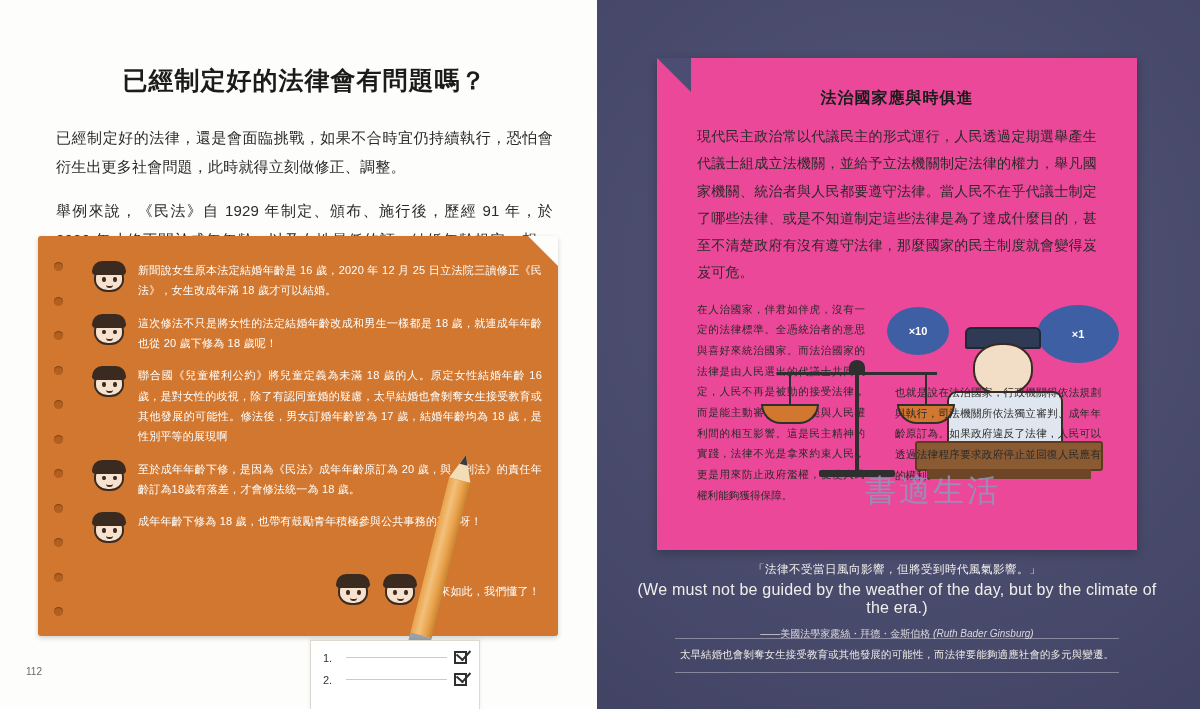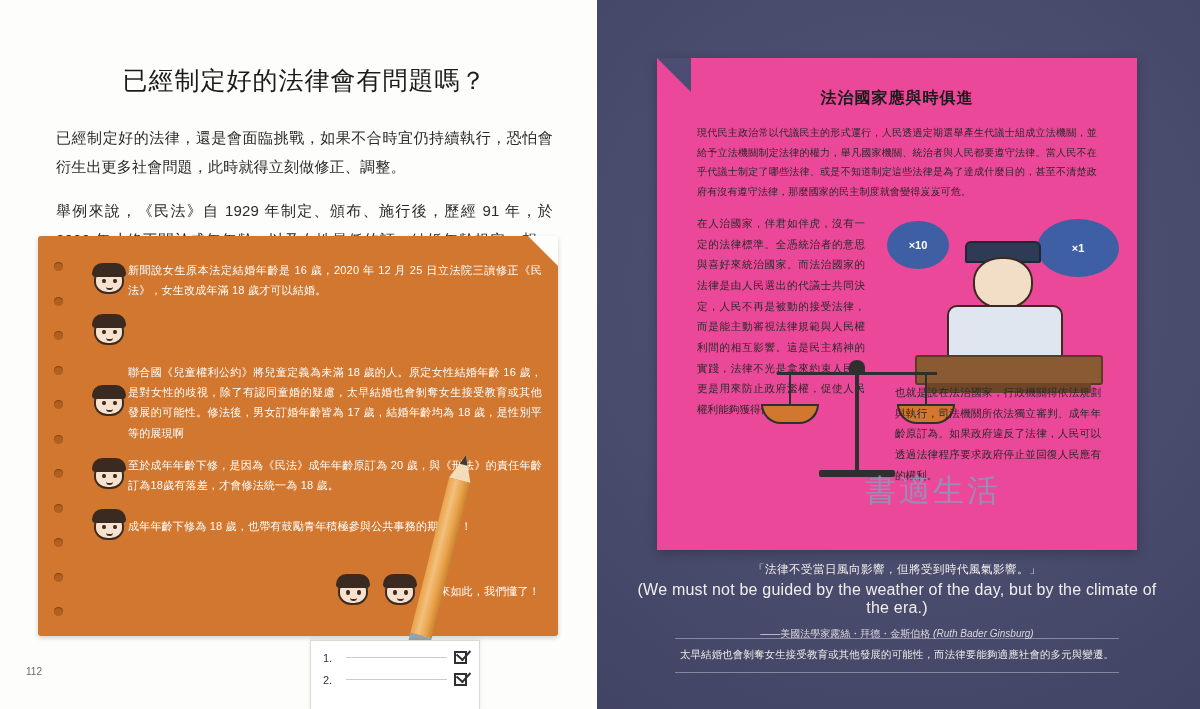--- a/index.html
+++ b/index.html
@@ -19,21 +19,21 @@
   .left {
     position: relative;
     width: 597px; height: 709px;
     background: #fdfdfb;
     flex: 0 0 597px;
   }
   .left-inner { padding: 48px 44px 0 56px; }
 
   h1.title {
     font-size: 25px;
-    font-weight: normal;
+    font-weight: bold;
     color: #1b1b1b;
     letter-spacing: 1px;
     text-align: center;
     margin: 16px 0 26px 0;
   }
 
   p.body {
     font-size: 15px;
     line-height: 1.95;
     color: #2a2a2a;
@@ -73,21 +73,22 @@
   }
   .note-list {
     position: absolute;
     left: 52px; top: 22px;
     width: 452px;
     display: flex; flex-direction: column;
     gap: 10px;
   }
   .note-row {
     display: flex;
-    align-items: center;
+    align-items: flex-start;
+    gap: 10px;
   }
   .avatar {
     flex: 0 0 38px;
     width: 38px; height: 38px;
     position: relative;
     margin-top: 1px;
   }
   .face {
     position: absolute; left: 4px; top: 6px;
     width: 30px; height: 27px;
@@ -239,21 +240,21 @@
   }
   h2.card-title {
     font-size: 16px; font-weight: bold;
     color: #1b1b1b;
     text-align: center;
     letter-spacing: 1px;
     padding-top: 30px;
   }
   .card-body {
     padding: 14px 40px 0 40px;
-    font-size: 10px;
+    font-size: 14px;
     line-height: 1.95;
     color: #2a2a2a;
     text-align: justify;
     letter-spacing: .15px;
   }
   .two-col {
     display: flex;
     padding: 12px 36px 0 40px;
     gap: 12px;
   }
@@ -420,20 +421,21 @@
           <div class="note-text">新聞說女生原本法定結婚年齡是 16 歲，2020 年 12 月 25 日立法院三讀修正《民法》，女生改成年滿 18 歲才可以結婚。</div>
         </div>
         <div class="note-row">
           <div class="avatar">
             <div class="face"></div>
               <div class="hair"></div>
             <div class="eye l"></div>
               <div class="eye r"></div>
               <div class="mouth"></div>
           </div>
+          <div class="note-text">這次修法不只是將女性的法定結婚年齡改成和男生一樣都是 18 歲，就連成年年齡也從 20 歲下修為 18 歲呢！</div>
         </div>
         <div class="note-row">
           <div class="avatar">
             <div class="face"></div>
               <div class="hair"></div>
             <div class="eye l"></div>
               <div class="eye r"></div>
               <div class="mouth"></div>
           </div>
           <div class="note-text">聯合國《兒童權利公約》將兒童定義為未滿 18 歲的人。原定女性結婚年齡 16 歲，是對女性的歧視，除了有認同童婚的疑慮，太早結婚也會剝奪女生接受教育或其他發展的可能性。修法後，男女訂婚年齡皆為 17 歲，結婚年齡均為 18 歲，是性別平等的展現啊</div>

